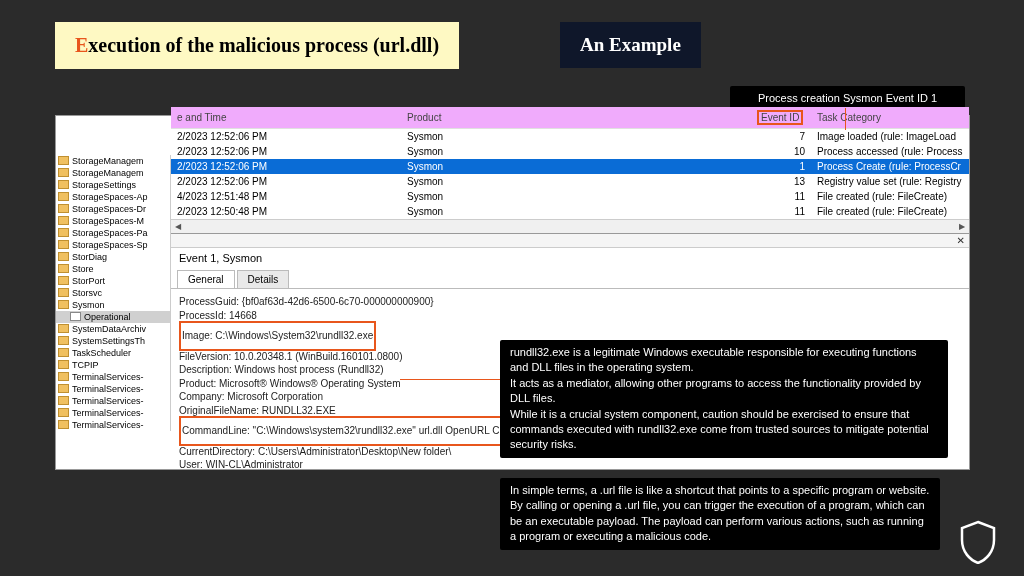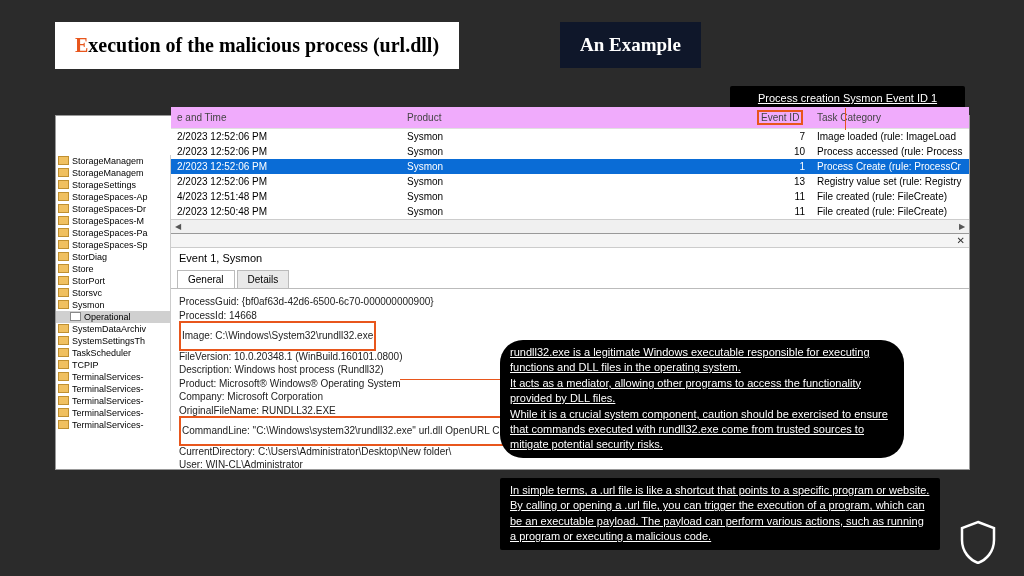--- a/index.html
+++ b/index.html
@@ -8,21 +8,21 @@
     height: 576px;
     background: #2b2b2b;
     font-family: "Segoe UI", Arial, sans-serif;
     font-size: 11px;
     position: relative;
     overflow: hidden;
   }
   .title-banner {
     position: absolute;
     top: 22px; left: 55px;
-    background: #ffffff;
+    background: #fef9c3;
     padding: 12px 20px;
     font-size: 20px;
     font-family: Georgia, serif;
     font-weight: bold;
   }
   .title-banner .accent { color: #e8561c; }
   .example-badge {
     position: absolute;
     top: 22px; left: 560px;
     background: #0f172a;
@@ -33,24 +33,23 @@
     font-weight: bold;
   }
   .annotation {
     position: absolute;
     background: #000;
     color: #fff;
     padding: 5px 10px;
     font-size: 11px;
     border-radius: 2px;
     line-height: 1.4;
-    text-decoration: underline;
   }
   .ann-top { top: 86px; left: 730px; width: 235px; text-align: center; }
-  .ann-mid { top: 340px; left: 500px; width: 404px; border-radius: 23px; }
+  .ann-mid { top: 340px; left: 500px; width: 448px; }
   .ann-bot { top: 478px; left: 500px; width: 440px; }
   .eventviewer {
     position: absolute;
     top: 115px; left: 55px;
     width: 915px;
     height: 355px;
     background: #fff;
     border: 1px solid #999;
     display: flex;
     align-items: center;

